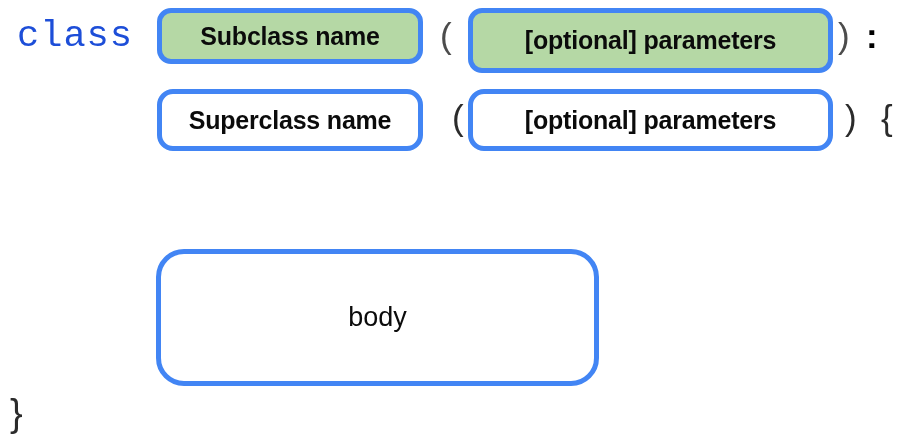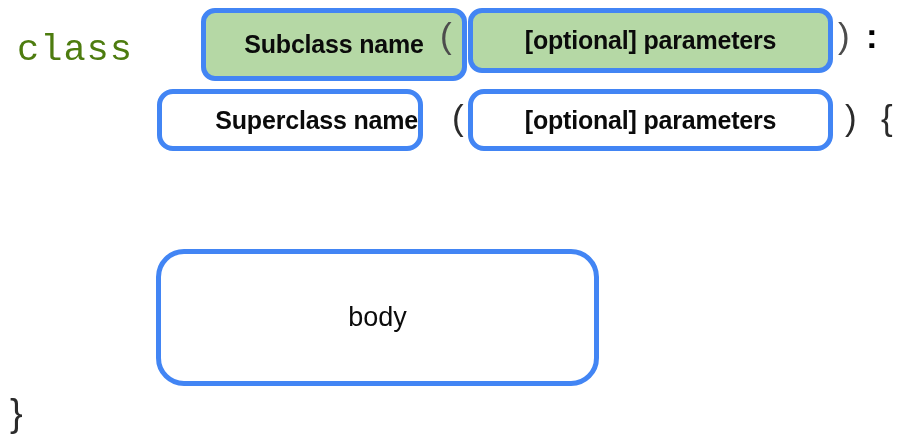--- a/index.html
+++ b/index.html
@@ -17,26 +17,26 @@
     width: 906px;
     height: 447px;
     background: #ffffff;
     overflow: hidden;
   }
 
   
   .kw-class {
     position: absolute;
     left: 17px;
-    top: 28px;
+    top: 14px;
     font-family: "Liberation Mono", "DejaVu Sans Mono", monospace;
     font-size: 37px;
     line-height: 44px;
     letter-spacing: 1px;
-    color: #4d7c0f;
+    color: #1d4ed8;
     white-space: pre;
   }
 
   .punct {
     position: absolute;
     font-family: "Liberation Sans", sans-serif;
     font-size: 35px;
     line-height: 40px;
     color: #2b2b2b;
     white-space: pre;
@@ -67,24 +67,24 @@
   .rbox .rbox-label {
     font-family: "Liberation Sans", sans-serif;
     font-size: 25px;
     font-weight: 700;
     color: #0b0b0b;
     letter-spacing: -0.2px;
     white-space: nowrap;
   }
 
   
-  #box-subclass-name   { left: 157px; top: 8px;  width: 266px; height: 73px; margin-left: 44px; }
+  #box-subclass-name   { left: 157px; top: 8px;  width: 266px; height: 56px; }
   #box-params-sub      { left: 468px; top: 8px;  width: 365px; height: 65px; }
   
-  #box-superclass-name { left: 157px; top: 89px; width: 266px; height: 62px; border-radius: 16px; justify-content: flex-end; }
+  #box-superclass-name { left: 157px; top: 89px; width: 266px; height: 62px; border-radius: 16px; }
   #box-params-super    { left: 468px; top: 89px; width: 365px; height: 62px; border-radius: 16px; }
 
   
   #box-body {
     left: 156px;
     top: 249px;
     width: 443px;
     height: 137px;
     border-width: 5px;
     border-radius: 28px;

